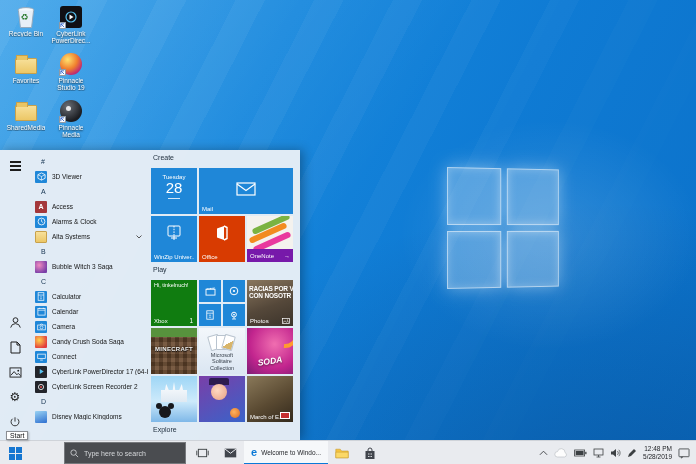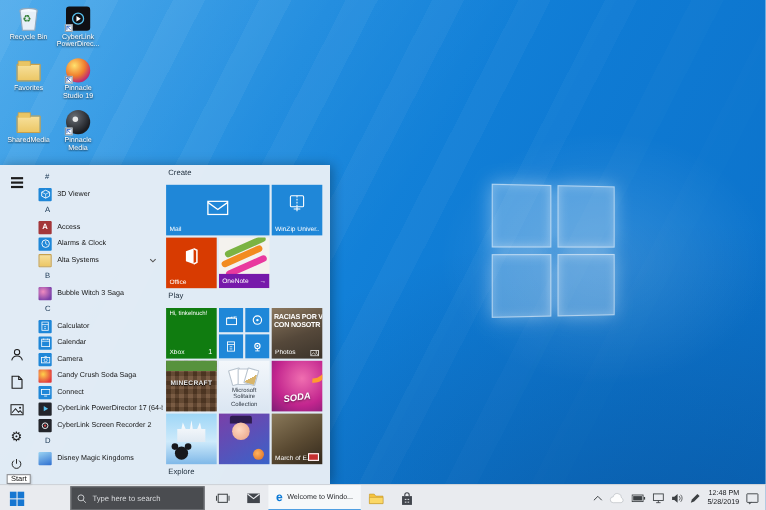--- a/index.html
+++ b/index.html
@@ -338,20 +338,25 @@
     <div class="al-header">D</div>
     <div class="al-row">
       <span class="al-ic ic-disney"></span>
       <span class="al-lbl">Disney Magic Kingdoms</span>
     </div>
   </div>
 
   <div class="tiles">
     <div class="group-title">Create</div>
     <div class="tgrid">
+      <div class="tile">
+        <div style="text-align:center;font-size:6px;margin-top:6px;">Tuesday</div>
+        <div style="text-align:center;font-size:15px;font-weight:300;line-height:1.1;">28</div>
+        <div style="width:12px;height:1px;background:rgba(255,255,255,.8);margin:1px auto 0;"></div>
+      </div>
       <div class="tile wide">
         <svg width="20" height="14" viewBox="0 0 20 14" style="margin:14px auto 0;">
             <rect x="1" y="1" width="18" height="12" fill="none" stroke="#fff" stroke-width="1.2"></rect>
             <path d="M1 2l9 6.5L19 2" fill="none" stroke="#fff" stroke-width="1.2"></path>
           </svg>
         <span class="tlabel">Mail</span>
       </div>
       <div class="tile">
         <svg width="16" height="18" viewBox="0 0 16 18" style="margin:8px auto 0;">
             <rect x="2" y="2" width="12" height="10" rx="1" fill="none" stroke="#fff"></rect>

